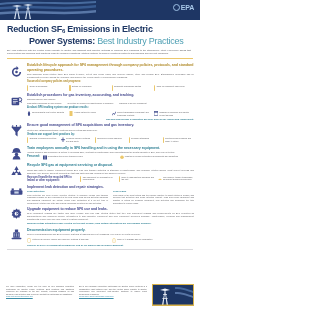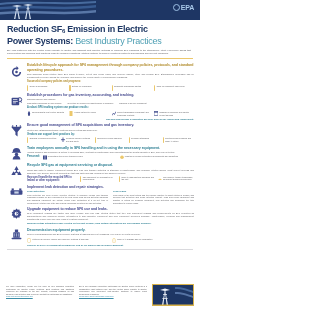--- a/index.html
+++ b/index.html
@@ -11,21 +11,21 @@
   
   .hdr{position:relative;height:20px;background:#1e3664;overflow:hidden;}
   .hdr .swoosh{position:absolute;left:0;top:0;width:96px;height:20px;}
   .hdr .epa{position:absolute;right:6px;top:4px;display:flex;align-items:center;gap:1px;}
   .hdr .epa .seal{width:5px;height:5px;border-radius:50%;border:0.7px solid #9dc0e4;display:block;}
   .hdr .epa .txt{font-size:7px;font-weight:700;color:#a8c8e8;letter-spacing:-0.2px;line-height:7px;}
 
   
   .titlewrap{padding:4px 7px 0 7px;}
   .t1{font-size:9px;font-weight:700;color:#1f3864;line-height:10.5px;letter-spacing:-0.25px;}
-  .t2{font-size:9px;font-weight:700;color:#1f3864;line-height:10.5px;letter-spacing:-0.25px;}
+  .t2{font-size:9px;font-weight:700;color:#1f3864;line-height:10.5px;letter-spacing:-0.25px;margin-left:22px;}
   .t2 .accent{color:#4e9fb3;font-weight:400;}
   sub.sf{font-size:6px;vertical-align:baseline;position:relative;top:1.3px;}
   .intro{margin:2.5px 0 0 0;font-size:2.35px;line-height:3.15px;color:#5a5a5e;
          text-align:justify;width:184px;}
 
   .goldbar{margin:3px 7px 0 7px;height:1.6px;background:#ecc86c;}
 
   
   .sections{padding:1.5px 6px 0 6px;}
   .sec{display:flex;align-items:flex-start;margin-top:2.4px;}
@@ -85,21 +85,21 @@
       </g>
     </svg>
     <div class="epa">
       <span class="seal"></span>
       <span class="txt">EPA</span>
     </div>
   </div>
 
   <div class="titlewrap">
     <div class="t1">
-      <span>Reduction SF</span><sub class="sf">6</sub><span> Emission in Electric</span>
+      <span>Reduction SF</span><sub class="sf">6</sub><span> Emissions in Electric</span>
     </div>
     <div class="t2">
       <span>Power Systems:</span>
       <span class="accent">Best Industry Practices</span>
     </div>
     <div class="intro">EPA has partnered with the electric power industry to identify and highlight cost-effective methods of reducing SF6 emissions to the atmosphere. Utility experience shows that implementing and following best practices leads to emission reductions. Utilities continue to improve practices related to gas handling and prevent emissions.</div>
   </div>
 
   <div class="goldbar"></div>
 

